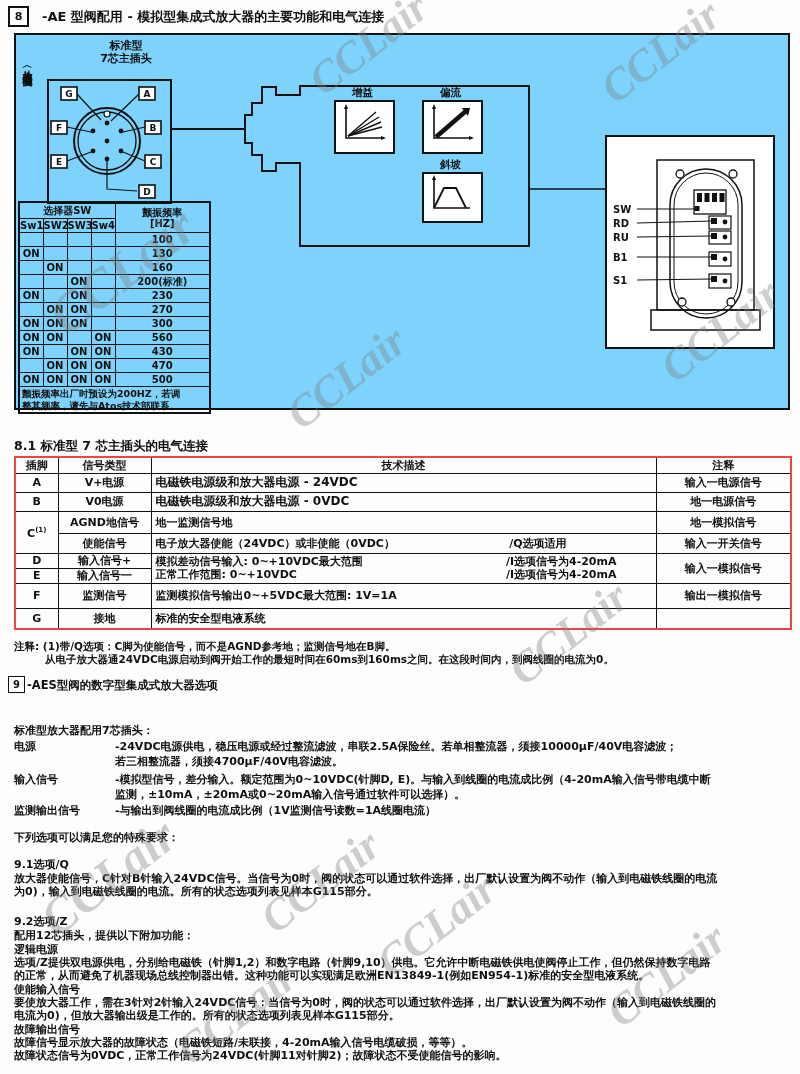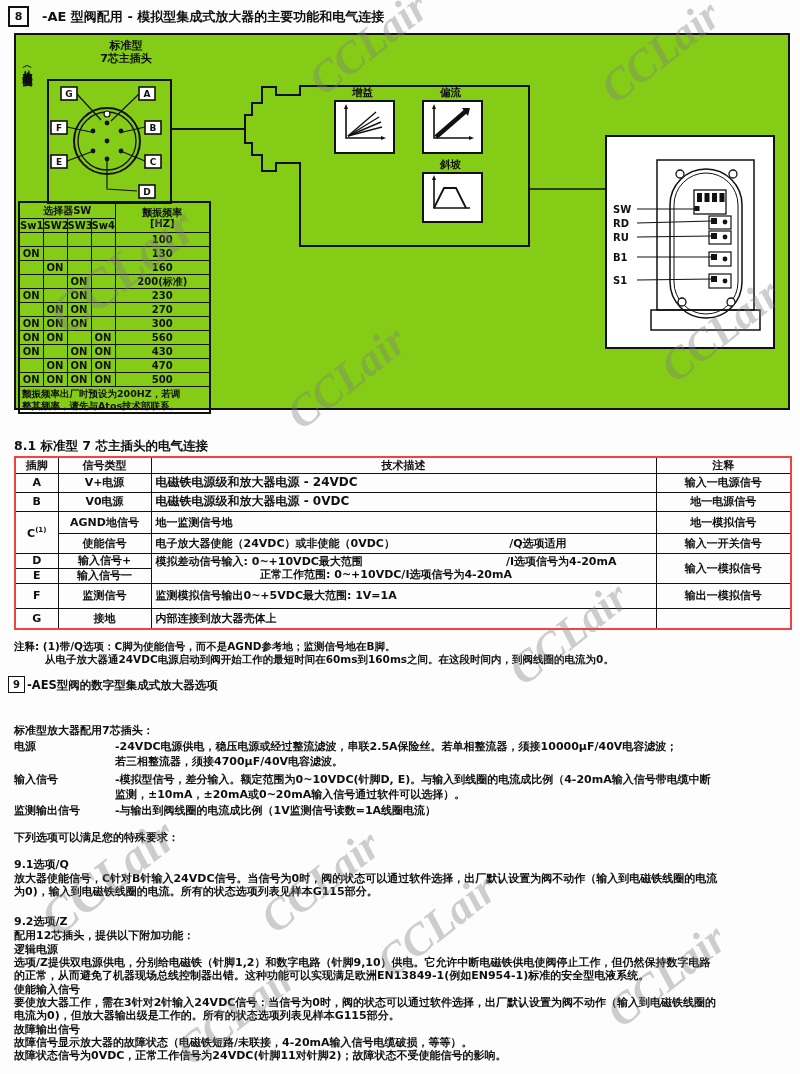--- a/index.html
+++ b/index.html
@@ -7,21 +7,21 @@
        font-family:"DejaVu Sans","Liberation Sans",sans-serif;color:#101010;overflow:hidden;}
   .abs{position:absolute;}
   .b{font-weight:bold;}
   .nw{white-space:nowrap;}
   .frame{border:2px solid #111;}
   .numbox{border:2px solid #111;text-align:center;font-weight:bold;background:#fff;}
   .t11{font-size:11px;line-height:13px;font-weight:bold;}
   .t10{font-size:10.5px;line-height:13px;font-weight:bold;}
   .heading{font-size:12.5px;font-weight:bold;}
   
-  #diagram{left:14px;top:33px;width:772px;height:373px;background:#84cc16;}
+  #diagram{left:14px;top:33px;width:772px;height:373px;background:#7dd3fc;}
   .vlabel{writing-mode:vertical-rl;text-orientation:upright;font-size:10px;font-weight:bold;letter-spacing:1px;}
   .chartbox{border:2px solid #111;background:#fff;}
   .chartlabel{font-size:10.5px;font-weight:bold;text-align:center;}
   .legend-line{font-size:10.5px;font-weight:bold;line-height:13.2px;white-space:nowrap;}
   
   table.sw{border-collapse:collapse;table-layout:fixed;width:191px;font-size:10px;font-weight:bold;}
   table.sw td,table.sw th{border:1px solid #111;text-align:center;padding:0;height:13px;line-height:11px;}
   table.sw{border:2px solid #111;}
   table.sw .fnote{font-size:9.5px;text-align:left;padding:1px 2px;line-height:11.5px;height:auto;margin-left:28px;}
   
@@ -352,41 +352,41 @@
     <td class="cell-c">输入一开关信号</td>
   </tr>
   <tr style="height:15px;">
     <td class="cell-c">D</td>
     <td class="cell-c">输入信号+</td>
     <td rowspan="2">
       <div class="descflex" style="padding-right:35px;">
         <span>模拟差动信号输入: 0~+10VDC最大范围</span>
         <span>/I选项信号为4-20mA</span>
       </div>
-      <div class="descflex" style="padding-right:35px;justify-content:center;">
+      <div class="descflex" style="padding-right:35px;">
         <span>正常工作范围: 0~+10VDC</span>
         <span>/I选项信号为4-20mA</span>
       </div>
     </td>
     <td class="cell-c" rowspan="2">输入一模拟信号</td>
   </tr>
   <tr style="height:15px;">
     <td class="cell-c">E</td>
     <td class="cell-c">输入信号一</td>
   </tr>
   <tr style="height:25px;">
     <td class="cell-c">F</td>
     <td class="cell-c">监测信号</td>
     <td>监测模拟信号输出0~+5VDC最大范围: 1V=1A</td>
     <td class="cell-c">输出一模拟信号</td>
   </tr>
   <tr style="height:21px;">
     <td class="cell-c">G</td>
     <td class="cell-c">接地</td>
-    <td>内部连接到放大器壳体上</td>
+    <td>标准的安全型电液系统</td>
     <td class="cell-c"></td>
   </tr>
 </tbody>
   </table>
 
 <div class="abs t10 nw" style="left:14px;top:640px;">注释: (1)带/Q选项：C脚为使能信号，而不是AGND参考地；监测信号地在B脚。</div>
 <div class="abs t10 nw" style="left:45px;top:653px;">从电子放大器通24VDC电源启动到阀开始工作的最短时间在60ms到160ms之间。在这段时间内，到阀线圈的电流为0。</div>
 
 <div class="abs numbox" style="left:8px;top:676px;width:15px;height:15px;line-height:15px;font-size:10px;border-width:1.5px;">9</div>
 <div class="abs nw b" style="left:27px;top:678px;font-size:11.5px;">-AES型阀的数字型集成式放大器选项</div>

